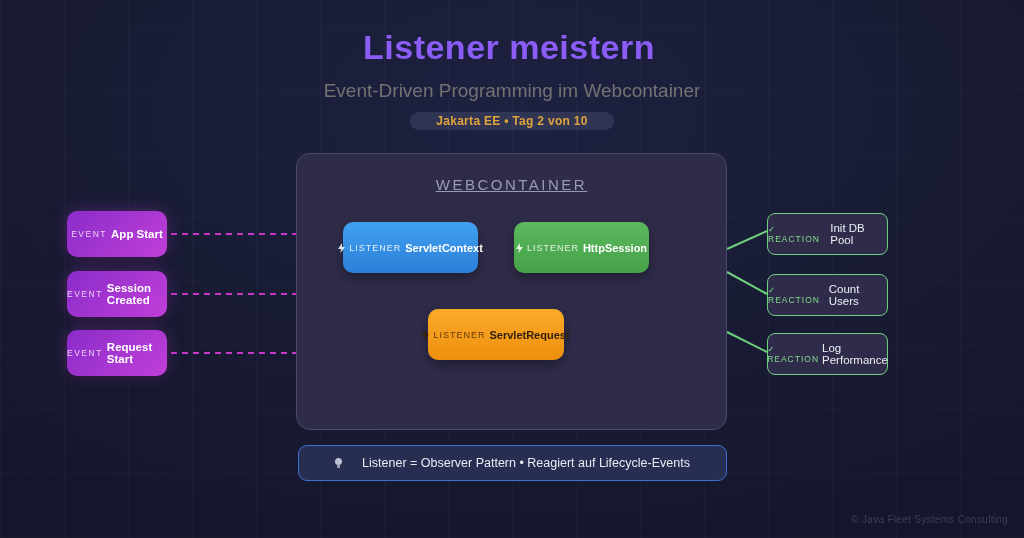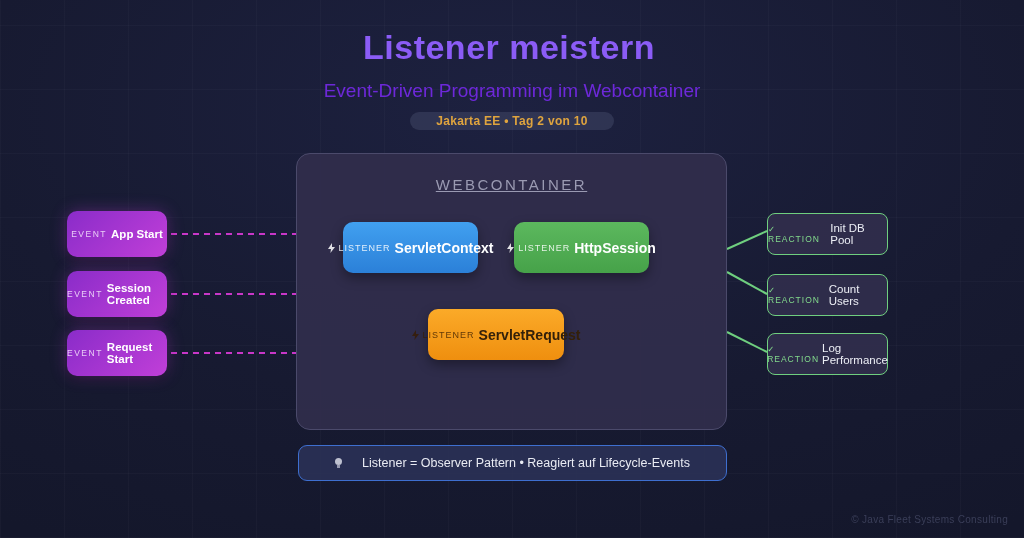--- a/index.html
+++ b/index.html
@@ -9,38 +9,38 @@
     background:
       repeating-linear-gradient(0deg, rgba(255,255,255,0.022) 0 1px, transparent 1px 64px),
       repeating-linear-gradient(90deg, rgba(255,255,255,0.022) 0 1px, transparent 1px 64px),
       radial-gradient(900px 500px at 50% 20%, #1d2140 0%, #171a31 60%, #14172b 100%);
     color:#fff;
   }
   .abs{position:absolute;}
 
   
   .page-title{left:0;right:6px;top:28px;text-align:center;font-size:34px;font-weight:700;color:#8b5cf6;letter-spacing:.5px;}
-  .page-subtitle{left:0;right:0;top:80px;text-align:center;font-size:19px;font-weight:500;color:#6d28d9;}
+  .page-subtitle{left:0;right:0;top:80px;text-align:center;font-size:19px;font-weight:500;color:#737373;}
   .badge{left:410px;top:112px;width:204px;height:18px;border-radius:12px;
     background:rgba(150,160,195,0.16);display:flex;align-items:center;justify-content:center;
     font-size:12px;font-weight:700;color:#dfa43e;letter-spacing:.3px;}
 
   
   .container-box{left:296px;top:153px;width:431px;height:277px;border-radius:14px;
     background:rgba(49,46,76,0.92);border:1.5px solid #4b4a6b;box-sizing:border-box;}
   .container-title{left:0;right:0;top:22px;text-align:center;font-size:15px;color:#9a9ab2;letter-spacing:2.5px;font-weight:500;text-decoration:underline;}
 
   
   .listener-card{border-radius:10px;display:flex;flex-direction:row;align-items:center;justify-content:center;gap:4px;
     box-shadow:0 5px 12px rgba(0,0,0,0.35);box-sizing:border-box;}
   .listener-blue{left:46px;top:68px;width:135px;height:51px;background:linear-gradient(180deg,#41a0f0,#2b80d8);}
   .listener-green{left:217px;top:68px;width:135px;height:51px;background:linear-gradient(180deg,#5cb85e,#46a249);}
   .listener-orange{left:131px;top:155px;width:136px;height:51px;background:linear-gradient(180deg,#fbaa28,#ef8f0f);}
   .listener-label{font-size:9px;letter-spacing:1px;color:rgba(255,255,255,0.85);display:flex;align-items:center;gap:4px;font-weight:500;}
-  .listener-title{font-size:14px;font-weight:700;color:#ffffff;}
+  .listener-title{font-size:11px;font-weight:700;color:#ffffff;}
   .listener-orange .listener-label{color:rgba(55,28,0,0.8);}
   .listener-orange .listener-title{color:#33200a;}
   .bolt-icon svg{display:block;}
 
   
   .event-card{left:67px;width:100px;height:46px;border-radius:10px;
     background:linear-gradient(135deg,#8a2cc9,#c13fd8);
     box-shadow:0 0 16px rgba(190,70,220,0.35), 0 4px 10px rgba(0,0,0,0.35);
     display:flex;flex-direction:row;align-items:center;justify-content:center;gap:4px;box-sizing:border-box;}
   .event-1{top:211px;} .event-2{top:271px;} .event-3{top:330px;}

